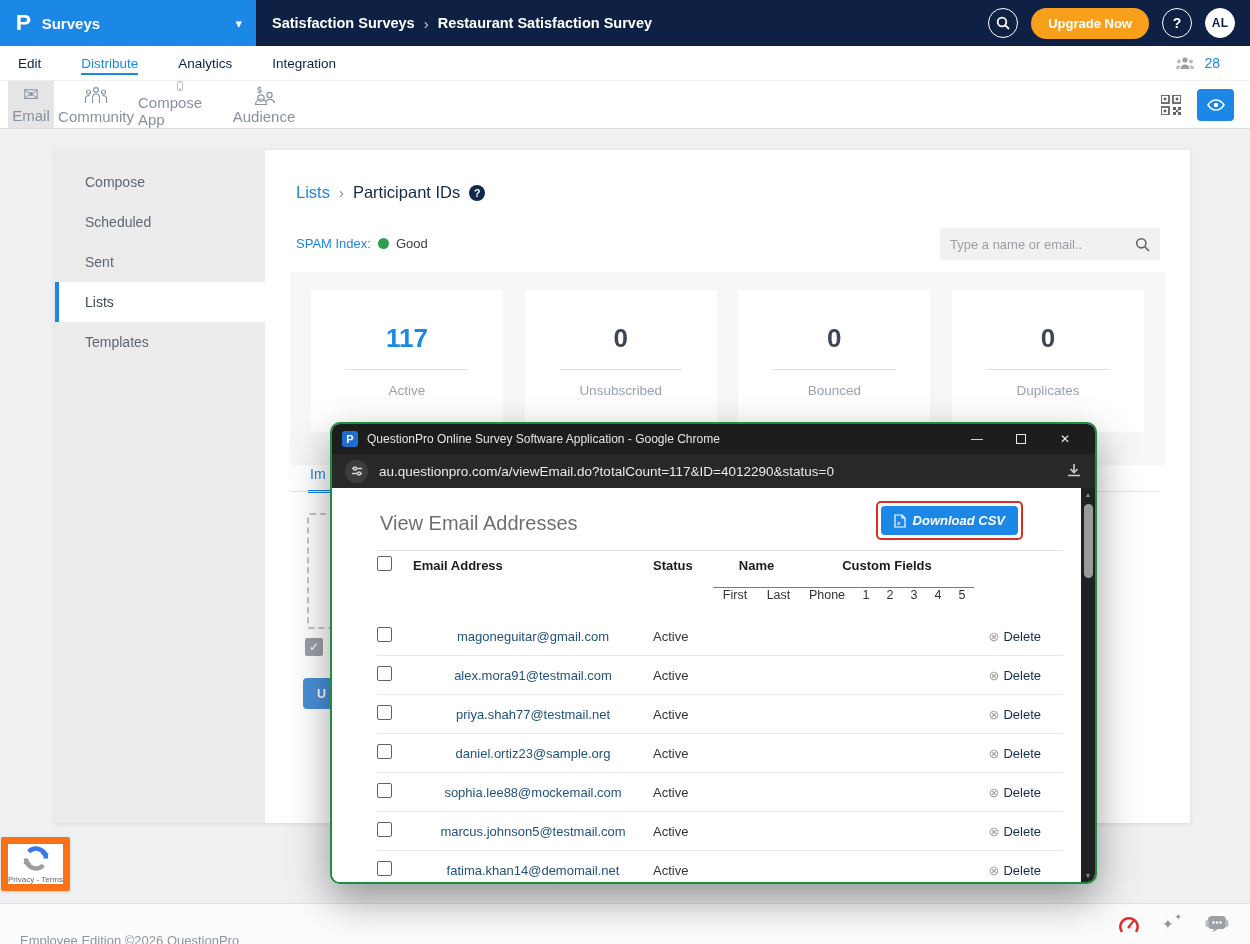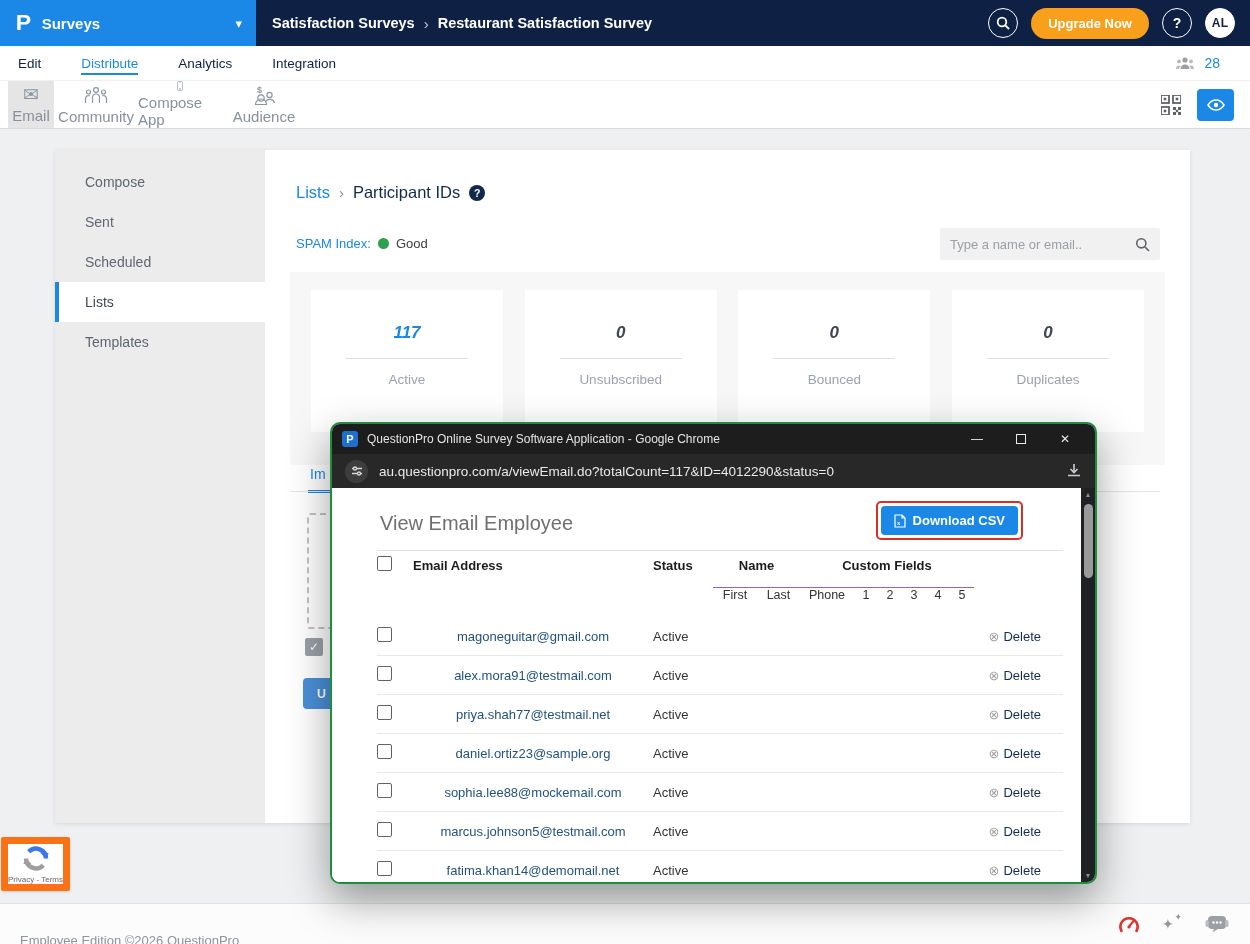--- a/index.html
+++ b/index.html
@@ -60,21 +60,21 @@
   .spam-row { position:absolute; left:31px; top:86px; display:flex; align-items:center; gap:7px; font-size:13px; }
   .spam-label { color:#1b87e6; }
   .dot-green { width:11px; height:11px; border-radius:50%; background:#2e9e4f; }
   .spam-value { color:#3c4043; }
   .search-box { position:absolute; right:30px; top:78px; width:220px; height:32px; background:#f1f1f1; border-radius:2px; display:flex; align-items:center; padding:0 10px; gap:8px; }
   .search-input { border:none; outline:none; background:transparent; flex:1; font-size:13px; color:#444; font-family:"Liberation Sans",sans-serif; }
   .search-input::placeholder { color:#9aa0a6; }
 
   .stats-strip { position:absolute; left:25px; right:25px; top:122px; height:193px; background:#f7f7f7; display:flex; justify-content:space-between; padding:18px 21px 0 21px; }
   .stat-card { width:192px; height:142px; background:#fff; text-align:center; }
-  .stat-num { font-size:17px; font-weight:700; color:#3e4653; margin-top:33px;font-style:italic; }
+  .stat-num { font-size:26px; font-weight:700; color:#3e4653; margin-top:33px; }
   .stat-num.hl { color:#1b87e6; }
   .stat-hr { width:122px; border-top:1px solid #dedede; margin:15px auto 13px; }
   .stat-label { font-size:13.5px; color:#9aa2ae; }
 
   .partial-tab { position:absolute; left:45px; top:316px; font-size:14px; color:#1b87e6; }
   .partial-tab::after { content:""; position:absolute; left:-2px; top:24px; width:46px; height:3px; background:#1b87e6; }
   .tab-line { position:absolute; left:25px; right:30px; top:341px; border-top:1px solid #e4e4e4; }
   .dropzone { position:absolute; left:42px; top:363px; width:130px; height:116px; border:2px dashed #c3c3c3; border-radius:3px; }
   .behind-check { position:absolute; left:40px; top:488px; width:18px; height:18px; background:#9aa0a6; border-radius:2px; color:#fff; font-size:12px; display:flex; align-items:center; justify-content:center; }
   .behind-btn { position:absolute; left:38px; top:528px; width:32px; height:31px; background:#4a90d9; border:none; border-radius:4px; color:#fff; font-size:12.5px; font-weight:700; text-align:left; padding-left:14px; }
@@ -90,21 +90,21 @@
   .p-urlbar { height:34px; background:#282828; display:flex; align-items:center; gap:11px; padding:0 13px; }
   .p-siteinfo { width:23px; height:23px; border-radius:50%; background:#3d3d3d; display:flex; align-items:center; justify-content:center; cursor:pointer; }
   .p-url { flex:1; color:#e8eaed; font-size:13.5px; white-space:nowrap; overflow:hidden; }
   .p-body { position:absolute; left:0; top:64px; right:14px; bottom:0; background:#fff; }
   .p-scrollbar { position:absolute; top:64px; right:0; width:14px; bottom:0; background:#202124; }
   .p-thumb { position:absolute; top:16px; left:2.5px; width:9px; height:74px; background:#9a9a9a; border-radius:5px; cursor:pointer; }
   .p-scroll-arrow { position:absolute; left:0; width:14px; text-align:center; color:#8a8a8a; font-size:7px; cursor:pointer; }
 
   .p-heading { position:absolute; left:48px; top:24px; font-size:20px; color:#6f6f6f; }
   .dl-outline { position:absolute; right:58px; top:13px; border:2px solid #d93025; border-radius:5px; padding:3px; }
-  .dl-btn { background:#1b87e6; color:#fff; border:none; border-radius:4px; font-size:13px; font-weight:700; display:flex; align-items:center; gap:7px; padding:7px 13px; cursor:pointer; font-family:"Liberation Sans",sans-serif; }
+  .dl-btn { background:#1b87e6; color:#fff; border:none; border-radius:4px; font-size:13px; font-weight:700; display:flex; align-items:center; gap:7px; padding:7px 13px; cursor:pointer; font-family:"Liberation Sans",sans-serif;font-style:italic; }
   .p-divider { position:absolute; left:45px; right:18px; top:62px; border-top:1px solid #e3e3e3; }
 
   .p-table { position:absolute; left:45px; right:18px; top:63px; }
   .trow { display:flex; align-items:center; }
   .c-check { width:36px; }
   .c-check input { width:15px; height:15px; appearance:none; border:1.5px solid #5f6368; border-radius:2px; background:#fff; cursor:pointer; }
   .c-email { width:240px; }
   .c-status { width:60px; }
   .c-first { width:44px; text-align:center; }
   .c-last { width:43px; text-align:center; }
@@ -232,22 +232,22 @@
           <path d="M1 6c2.4-3.6 5-5 8-5s5.6 1.4 8 5c-2.4 3.6-5 5-8 5S3.4 9.6 1 6z" fill="none" stroke="#fff" stroke-width="1.5"></path>
           <circle cx="9" cy="6" r="2.2" fill="#fff"></circle>
         </svg>
     </button>
   </div>
 </div>
 
 <div class="card">
   <aside class="sidebar">
     <div class="side-item">Compose</div>
+    <div class="side-item">Scheduled</div>
     <div class="side-item">Sent</div>
-    <div class="side-item">Scheduled</div>
     <div class="side-item active">Lists</div>
     <div class="side-item">Templates</div>
   </aside>
 
   <main class="main">
     <div class="main-bc">
       <span class="lists-link">Lists</span>
       <span class="sep">›</span>
       <span class="pid">Participant IDs</span>
       <span class="q-badge">?</span>
@@ -321,21 +321,21 @@
     </span>
     <span class="p-url">au.questionpro.com/a/viewEmail.do?totalCount=117&amp;ID=4012290&amp;status=0</span>
     <svg width="16" height="16" viewBox="0 0 16 16" stroke="#c9cdd1" stroke-width="1.6" fill="none">
         <path d="M8 1v8"></path>
         <path d="M4.5 6L8 9.5 11.5 6"></path>
         <path d="M2 12.5h12"></path>
       </svg>
   </div>
 
   <div class="p-body">
-    <div class="p-heading">View Email Employee</div>
+    <div class="p-heading">View Email Addresses</div>
     <div class="dl-outline">
       <button class="dl-btn">
         <svg width="12" height="14" viewBox="0 0 12 14" fill="none" stroke="#fff" stroke-width="1.2">
             <path d="M1 1h7l3 3v9H1z"></path>
             <path d="M8 1v3h3"></path>
             <text x="3" y="10.5" font-size="6" fill="#fff" stroke="none" font-weight="bold">x</text>
           </svg>
         <span>Download CSV</span>
       </button>
     </div>

